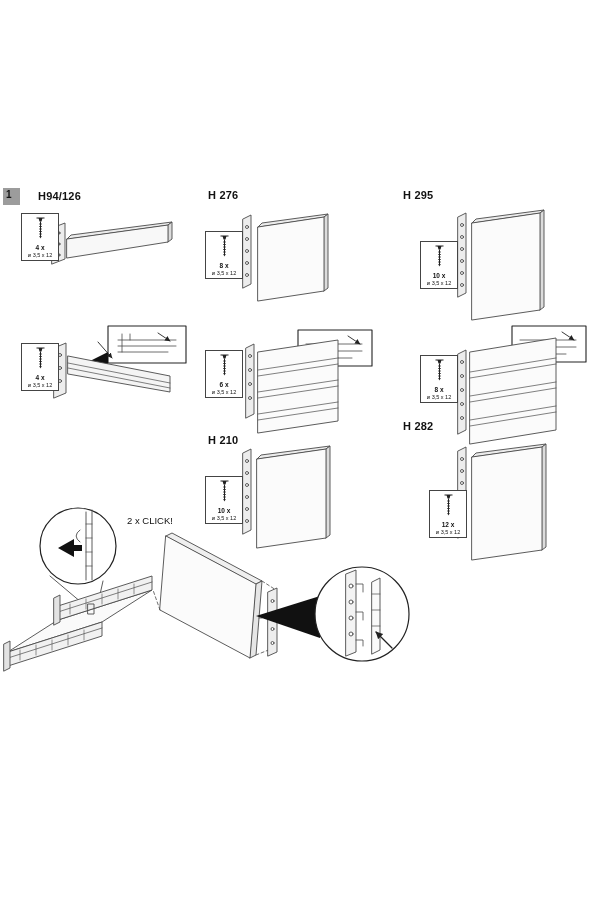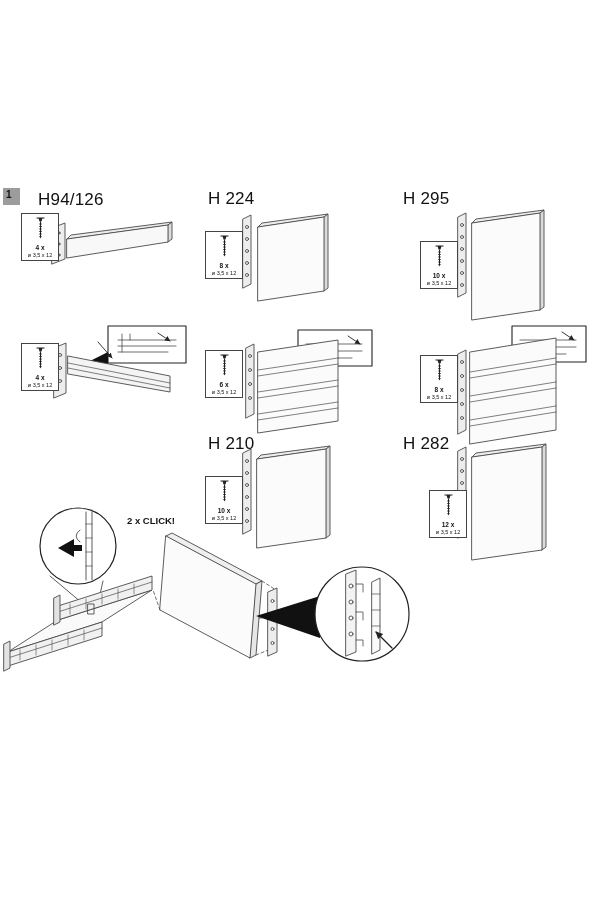--- a/index.html
+++ b/index.html
@@ -7,28 +7,28 @@
   .page {
     position:relative; width:600px; height:900px; background:#fff;
     font-family:"Liberation Sans", sans-serif; overflow:hidden; color:#111;
   }
   .art { position:absolute; left:0; top:0; }
   .step-badge {
     position:absolute; left:3px; top:188px; width:17px; height:17px;
     background:#9c9c9c; color:#111; font-size:10px; font-weight:bold;
     padding:1px 0 0 3px; line-height:1.2;
   }
-  .hdr { position:absolute; font-size:17px; font-weight:normal; letter-spacing:.2px; white-space:nowrap;padding-left:8px; }
+  .hdr { position:absolute; font-size:11px; font-weight:bold; letter-spacing:.2px; white-space:nowrap;padding-left:8px; }
   .callout {
     position:absolute; width:38px; border:1px solid #444; background:#fff;
     text-align:center; padding:3px 1px 2px;
   }
   .callout .cnt { display:block; font-size:6.5px; font-weight:bold; margin-top:1px; }
   .callout .sz  { display:block; font-size:5.5px; margin-top:1px; white-space:nowrap; }
-  .click-label { position:absolute; left:127px; top:515px; font-size:9.5px; font-weight:bold; white-space:nowrap; }
+  .click-label { position:absolute; left:127px; top:515px; font-size:9.5px; font-weight:normal; white-space:nowrap; }
 </style>
 </head>
 <body>
 
 <div class="page">
 
   <svg class="art" width="600" height="900" viewBox="0 0 600 900" stroke="#4a4a4a" stroke-width="0.9" fill="none" stroke-linejoin="round" stroke-linecap="round">
     <defs>
       <marker id="arr" markerWidth="7" markerHeight="7" refX="5.5" refY="3" orient="auto">
         <path d="M0,0 L6,3 L0,6 Z" fill="#222" stroke="none"></path>
@@ -187,24 +187,24 @@
       <path d="M356,584 h7 v8 M356,612 h7 v8 M356,640 h7 v6" stroke-width="0.8"></path>
       <path d="M372,582 L380,578 L380,650 L372,654 Z" fill="#fafafa"></path>
       <path d="M372,594 h8 M372,610 h8 M372,626 h8" stroke-width="0.7"></path>
       <line x1="392" y1="648" x2="376" y2="632" marker-end="url(#arr)" stroke="#222" stroke-width="1.2"></line>
     </g>
   </svg>
 
   <div class="step-badge">1</div>
 
   <div class="hdr" style="left:30px;top:190px">H94/126</div>
-  <div class="hdr" style="left:200px;top:189px">H 224</div>
+  <div class="hdr" style="left:200px;top:189px">H 276</div>
   <div class="hdr" style="left:395px;top:189px">H 295</div>
   <div class="hdr" style="left:200px;top:434px">H 210</div>
-  <div class="hdr" style="left:395px;top:434px">H 282</div>
+  <div class="hdr" style="left:395px;top:420px">H 282</div>
 
   <div class="callout" style="left:21px;top:213px">
     <svg width="11" height="22" viewBox="0 0 11 22" stroke="#222" fill="none">
       <line x1="1.5" y1="1" x2="9.5" y2="1"></line>
         <path d="M3.5,1 L7.5,1 L6.5,4.5 L4.5,4.5 Z" fill="#222" stroke="none"></path>
       <line x1="5.5" y1="4.5" x2="5.5" y2="19"></line>
         <path d="M4,7 h3 M4,9.5 h3 M4,12 h3 M4,14.5 h3 M4,17 h3" stroke-width="0.7"></path>
       <path d="M4.2,19 L5.5,21.5 L6.8,19 Z" fill="#222" stroke="none"></path>
     </svg>
     <span class="cnt">4 x</span>

